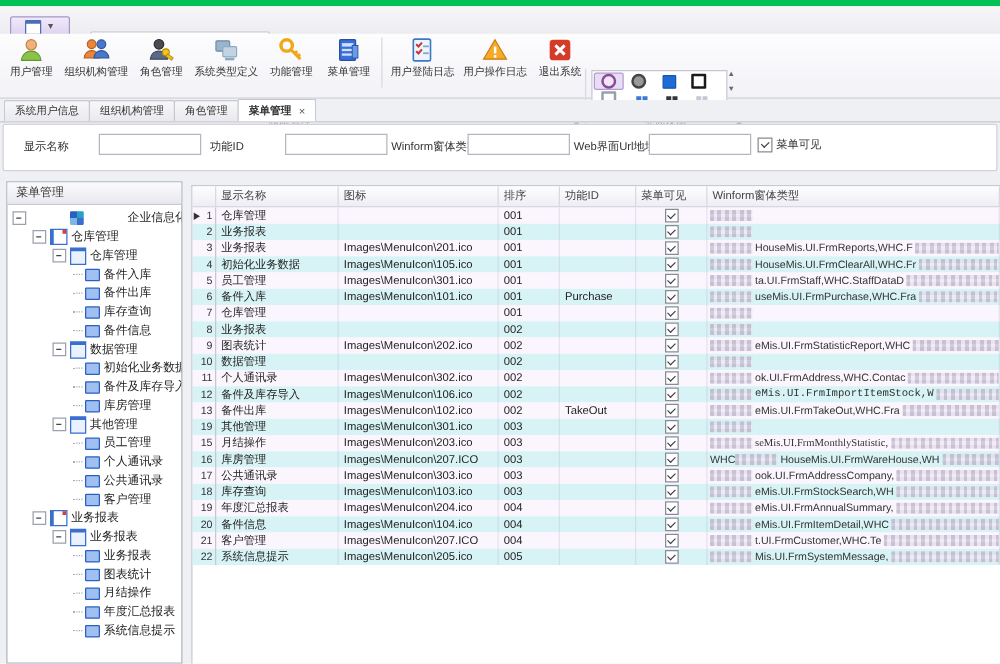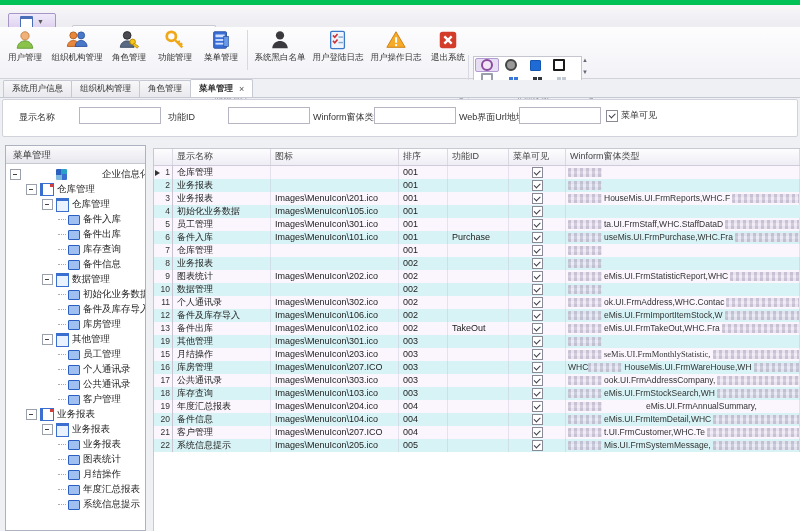--- a/index.html
+++ b/index.html
@@ -125,20 +125,30 @@
         <span class="ric">
           <svg width="22" height="22" viewBox="0 0 24 24">
             <circle cx="10" cy="7" r="4.2" fill="#4a4a52" stroke="#2a2a30" stroke-width="1"></circle>
             <path d="M2.5 20c.4-5 4-7 7.5-7s7.1 2 7.5 7z" fill="#5a6a84" stroke="#3a4a60" stroke-width="1"></path>
             <circle cx="16" cy="14" r="3" fill="#f5c518" stroke="#b88d0a" stroke-width="1"></circle>
             <rect x="17.5" y="15.5" width="6" height="2.4" transform="rotate(35 17.5 15.5)" fill="#f5c518" stroke="#b88d0a" stroke-width=".8"></rect>
           </svg>
         </span>
         <span class="rlb">角色管理</span>
       </div>
+      <div class="rbtn wide">
+        <span class="ric">
+          <svg width="22" height="22" viewBox="0 0 24 24">
+            <rect x="3" y="4" width="12" height="9" rx="1" fill="#9ab4cc" stroke="#6a8aa8" stroke-width="1"></rect>
+            <rect x="9" y="9" width="12" height="9" rx="1" fill="#c2d4e4" stroke="#8aa8c0" stroke-width="1"></rect>
+            <rect x="11" y="19" width="8" height="2" fill="#8aa8c0"></rect>
+          </svg>
+        </span>
+        <span class="rlb">系统类型定义</span>
+      </div>
       <div class="rbtn">
         <span class="ric">
           <svg width="22" height="22" viewBox="0 0 24 24">
             <circle cx="8" cy="8" r="5" fill="none" stroke="#f0a818" stroke-width="3"></circle>
             <path d="M12 12 L20 20 M17 17 l3 -1 M14.5 14.5 l3 -1" stroke="#f0a818" stroke-width="2.6" fill="none"></path>
           </svg>
         </span>
         <span class="rlb">功能管理</span>
       </div>
       <div class="rbtn">
@@ -147,29 +157,20 @@
             <rect x="4" y="3" width="14" height="18" rx="1" fill="#3a6fd8" stroke="#27509e" stroke-width="1"></rect>
             <rect x="6" y="6" width="10" height="3" fill="#cfe0ff"></rect>
             <rect x="6" y="11" width="10" height="2" fill="#cfe0ff"></rect>
             <rect x="6" y="15" width="10" height="2" fill="#cfe0ff"></rect>
             <rect x="15" y="8" width="5" height="11" fill="#6a9ae8" stroke="#27509e" stroke-width=".8"></rect>
           </svg>
         </span>
         <span class="rlb">菜单管理</span>
       </div>
       <div class="rsep"></div>
-      <div class="rbtn wide">
-        <span class="ric">
-          <svg width="22" height="22" viewBox="0 0 24 24">
-            <circle cx="12" cy="7" r="4.5" fill="#3a3a3e"></circle>
-            <path d="M3.5 21c.5-5.5 4.5-8 8.5-8s8 2.5 8.5 8z" fill="#3a3a3e"></path>
-          </svg>
-        </span>
-        <span class="rlb">系统黑白名单</span>
-      </div>
       <div class="rbtn wide">
         <span class="ric">
           <svg width="22" height="22" viewBox="0 0 24 24">
             <rect x="4" y="2.5" width="15" height="19" rx="1.5" fill="#eef4fc" stroke="#3a78c8" stroke-width="1.4"></rect>
             <path d="M6.5 7 l2 2 3-3.5" stroke="#d03030" stroke-width="1.8" fill="none"></path>
             <path d="M6.5 13 l2 2 3-3.5" stroke="#d03030" stroke-width="1.8" fill="none"></path>
             <rect x="12.5" y="8" width="5" height="1.6" fill="#8aa8c8"></rect>
             <rect x="12.5" y="14" width="5" height="1.6" fill="#8aa8c8"></rect>
           </svg>
         </span>
@@ -441,20 +442,25 @@
       </div>
       <div class="grow drow even">
         <div class="dcell ind">4</div>
         <div class="dcell">初始化业务数据</div>
         <div class="dcell">Images\MenuIcon\105.ico</div>
         <div class="dcell">001</div>
         <div class="dcell"></div>
         <div class="dcell center">
           <span class="gchk"></span>
         </div>
+        <div class="dcell" style="padding-left: 2px;">
+          <span class="blur pre"></span>
+          <span class="wtext">HouseMis.UI.FrmClearAll,WHC.Fr</span>
+          <span class="blur grow"></span>
+        </div>
       </div>
       <div class="grow drow odd">
         <div class="dcell ind">5</div>
         <div class="dcell">员工管理</div>
         <div class="dcell">Images\MenuIcon\301.ico</div>
         <div class="dcell">001</div>
         <div class="dcell"></div>
         <div class="dcell center">
           <span class="gchk"></span>
         </div>
@@ -550,21 +556,21 @@
       </div>
       <div class="grow drow even">
         <div class="dcell ind">12</div>
         <div class="dcell">备件及库存导入</div>
         <div class="dcell">Images\MenuIcon\106.ico</div>
         <div class="dcell">002</div>
         <div class="dcell"></div>
         <div class="dcell center">
           <span class="gchk"></span>
         </div>
-        <div class="dcell" style="padding-left: 2px;">
+        <div class="dcell" style="padding-left: 2px; font-family: Liberation Mono, monospace;">
           <span class="blur pre"></span>
           <span class="wtext">eMis.UI.FrmImportItemStock,W</span>
           <span class="blur grow"></span>
         </div>
       </div>
       <div class="grow drow odd">
         <div class="dcell ind">13</div>
         <div class="dcell">备件出库</div>
         <div class="dcell">Images\MenuIcon\102.ico</div>
         <div class="dcell">002</div>
@@ -654,21 +660,21 @@
       </div>
       <div class="grow drow odd">
         <div class="dcell ind">19</div>
         <div class="dcell">年度汇总报表</div>
         <div class="dcell">Images\MenuIcon\204.ico</div>
         <div class="dcell">004</div>
         <div class="dcell"></div>
         <div class="dcell center">
           <span class="gchk"></span>
         </div>
-        <div class="dcell" style="padding-left: 2px; gap: 42px;">
+        <div class="dcell" style="padding-left: 2px;">
           <span class="blur pre"></span>
           <span class="wtext">eMis.UI.FrmAnnualSummary,</span>
           <span class="blur grow"></span>
         </div>
       </div>
       <div class="grow drow even">
         <div class="dcell ind">20</div>
         <div class="dcell">备件信息</div>
         <div class="dcell">Images\MenuIcon\104.ico</div>
         <div class="dcell">004</div>

